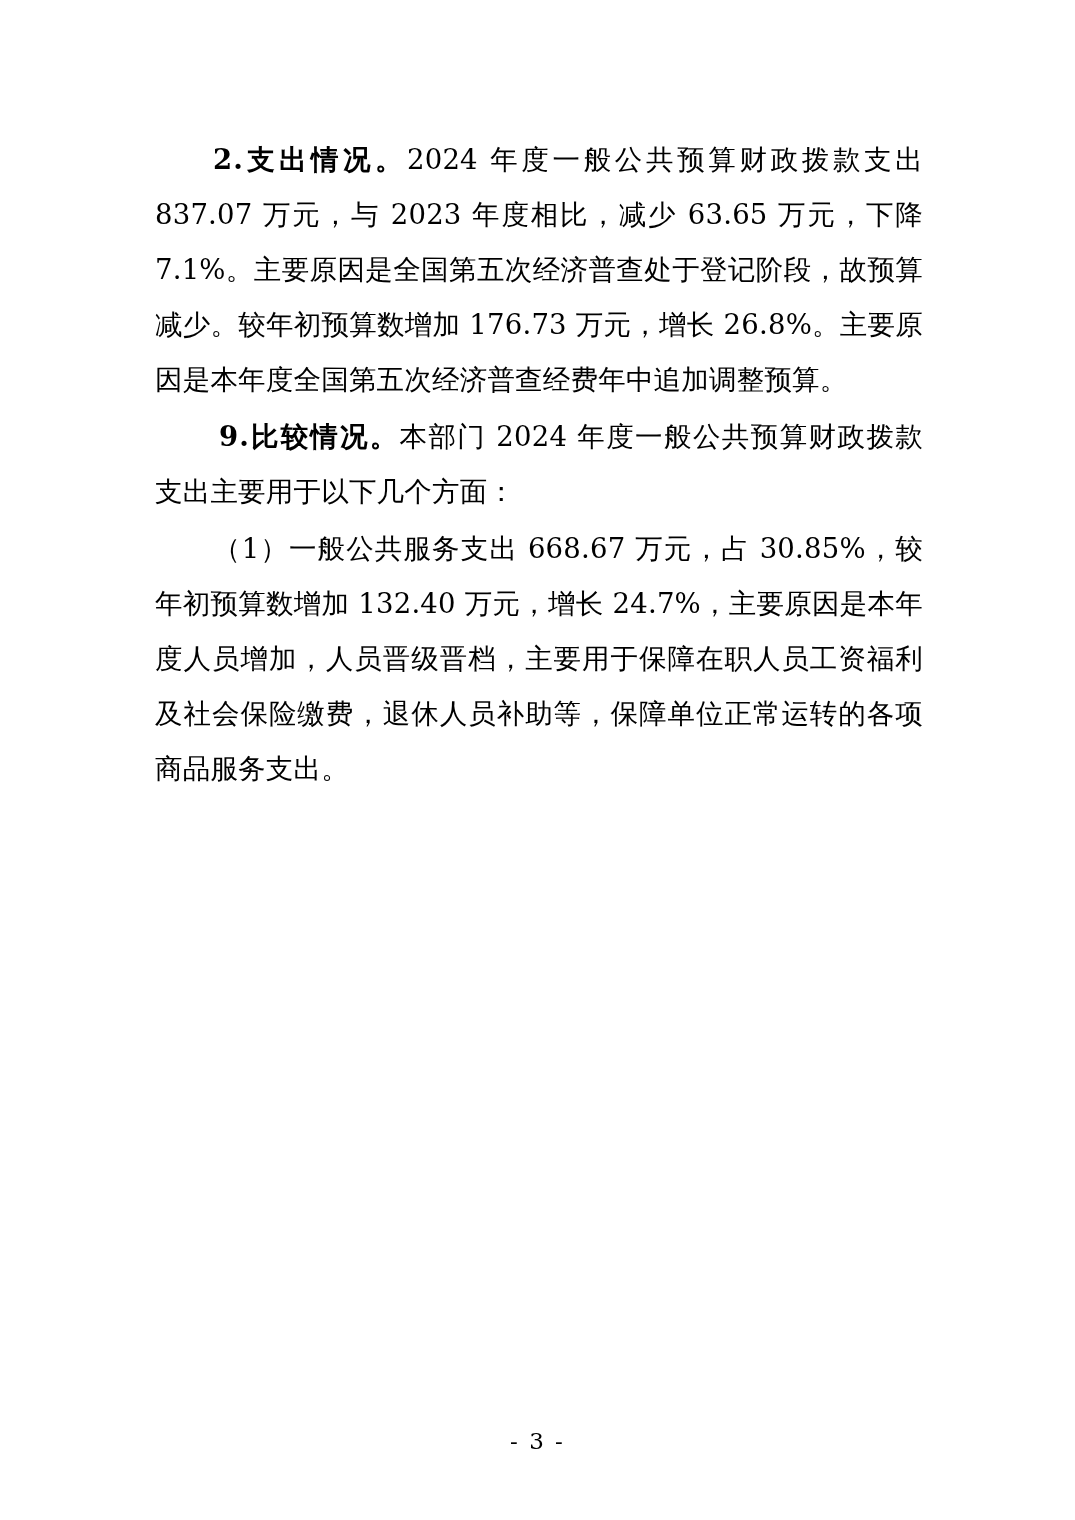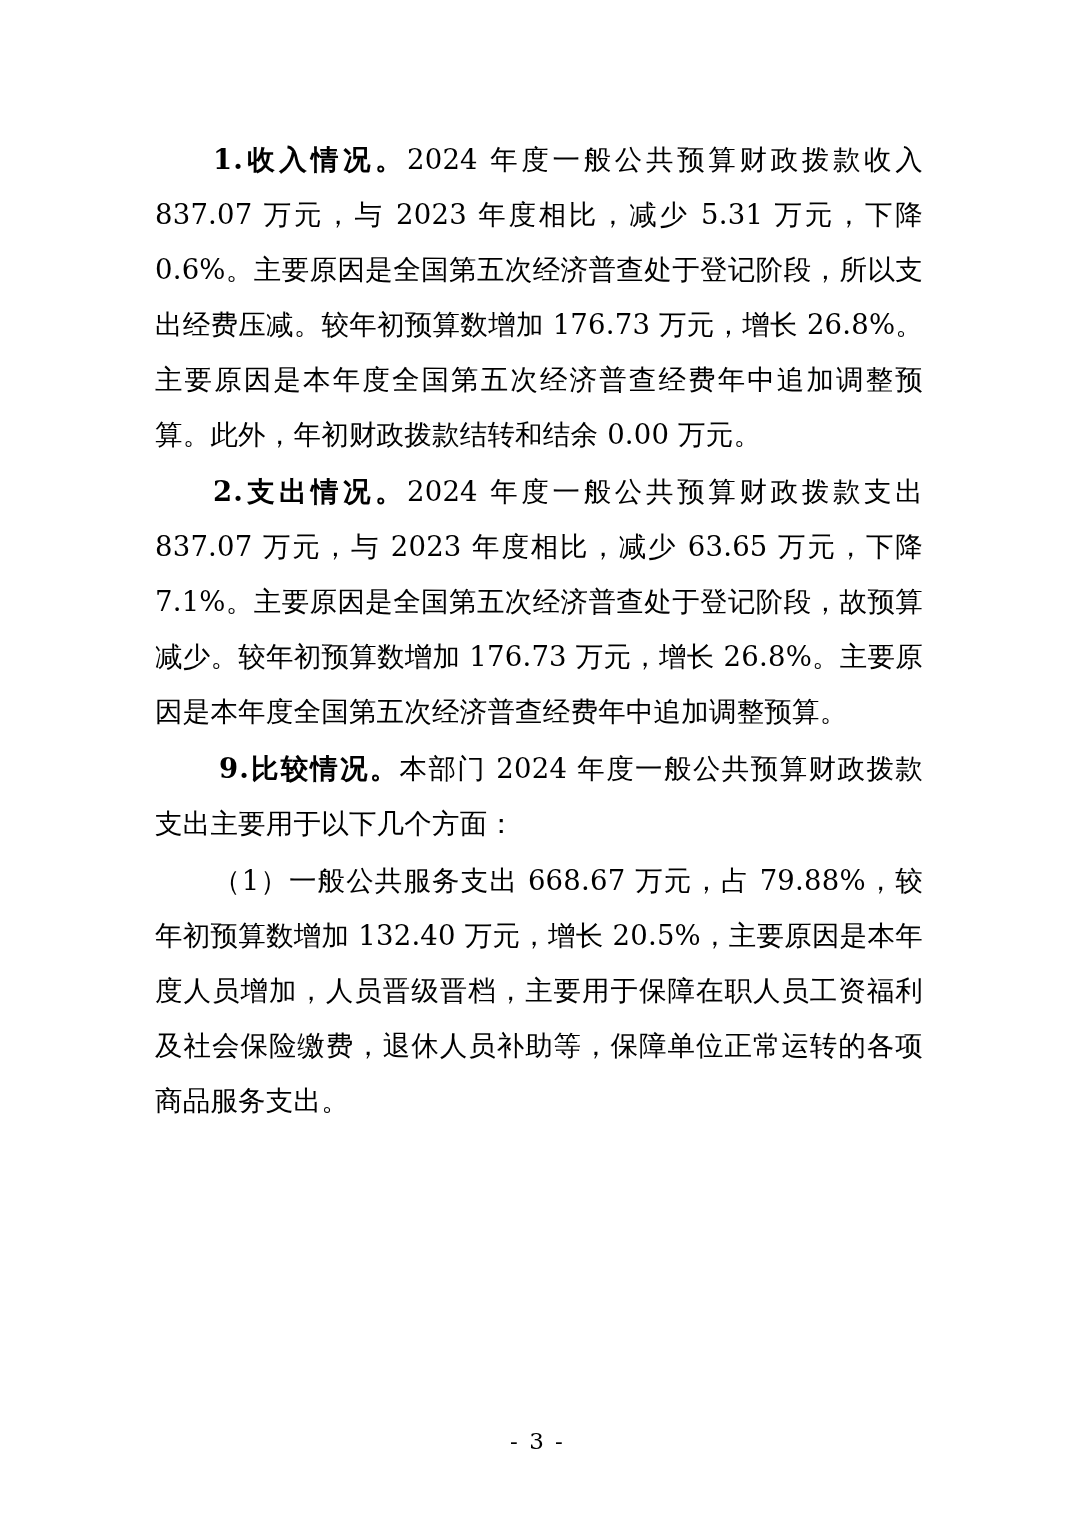--- a/index.html
+++ b/index.html
@@ -53,27 +53,26 @@
     color: #000000;
     letter-spacing: 2px;
   }
 </style>
 </head>
 <body>
 
 <div class="page">
   <div class="body-text">
 
-    <p class="para"><span class="lead">1.收入情况。</span><span>2024 年度一般公共预算财政拨款收入 837.07 万元，与 2023 年度相比，减少 5.31 万元，下降 0.6%。主要原因是全国第五次经济普查处于登记阶段，所以支出经费压减。较年初预算数增加 176.73 万元，增长 26.8%。主要原因是本年度全国第五次经济普查经费年中追加调整预算。此外，年初财政拨款结转和结余 0.00 万元。</span></p>
 
     <p class="para"><span class="lead">2.支出情况。</span><span>2024 年度一般公共预算财政拨款支出 837.07 万元，与 2023 年度相比，减少 63.65 万元，下降 7.1%。主要原因是全国第五次经济普查处于登记阶段，故预算减少。较年初预算数增加 176.73 万元，增长 26.8%。主要原因是本年度全国第五次经济普查经费年中追加调整预算。</span></p>
 
 
     <p class="para tight-indent"><span class="lead">9.比较情况。</span><span>本部门 2024 年度一般公共预算财政拨款支出主要用于以下几个方面：</span></p>
 
-    <p class="para"><span>（1）一般公共服务支出 668.67 万元，占 79.88%，较年初预算数增加 132.40 万元，增长 20.5%，主要原因是本年度人员增加，人员晋级晋档，主要用于保障在职人员工资福利及社会保险缴费，退休人员补助等，保障单位正常运转的各项商品服务支出。</span></p>
+    <p class="para"><span>（1）一般公共服务支出 668.67 万元，占 30.85%，较年初预算数增加 132.40 万元，增长 24.7%，主要原因是本年度人员增加，人员晋级晋档，主要用于保障在职人员工资福利及社会保险缴费，退休人员补助等，保障单位正常运转的各项商品服务支出。</span></p>
 
   </div>
 </div>
 
 <div class="footer">
   <span>- 3 -</span>
 </div>
 
 </body></html>

